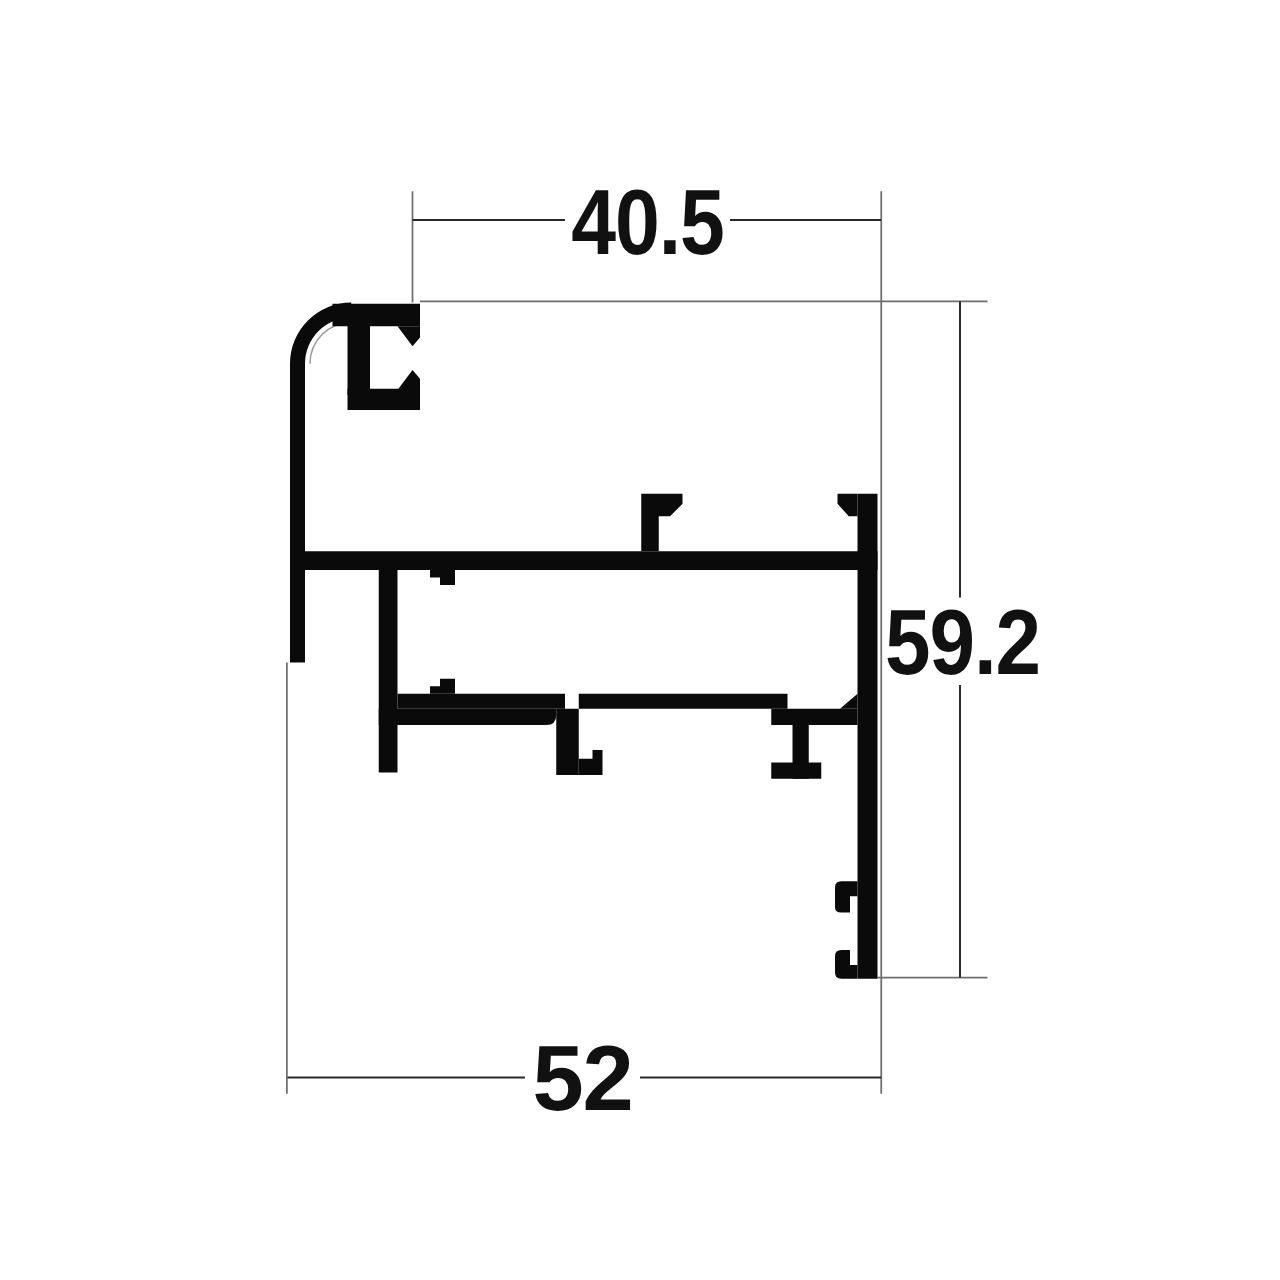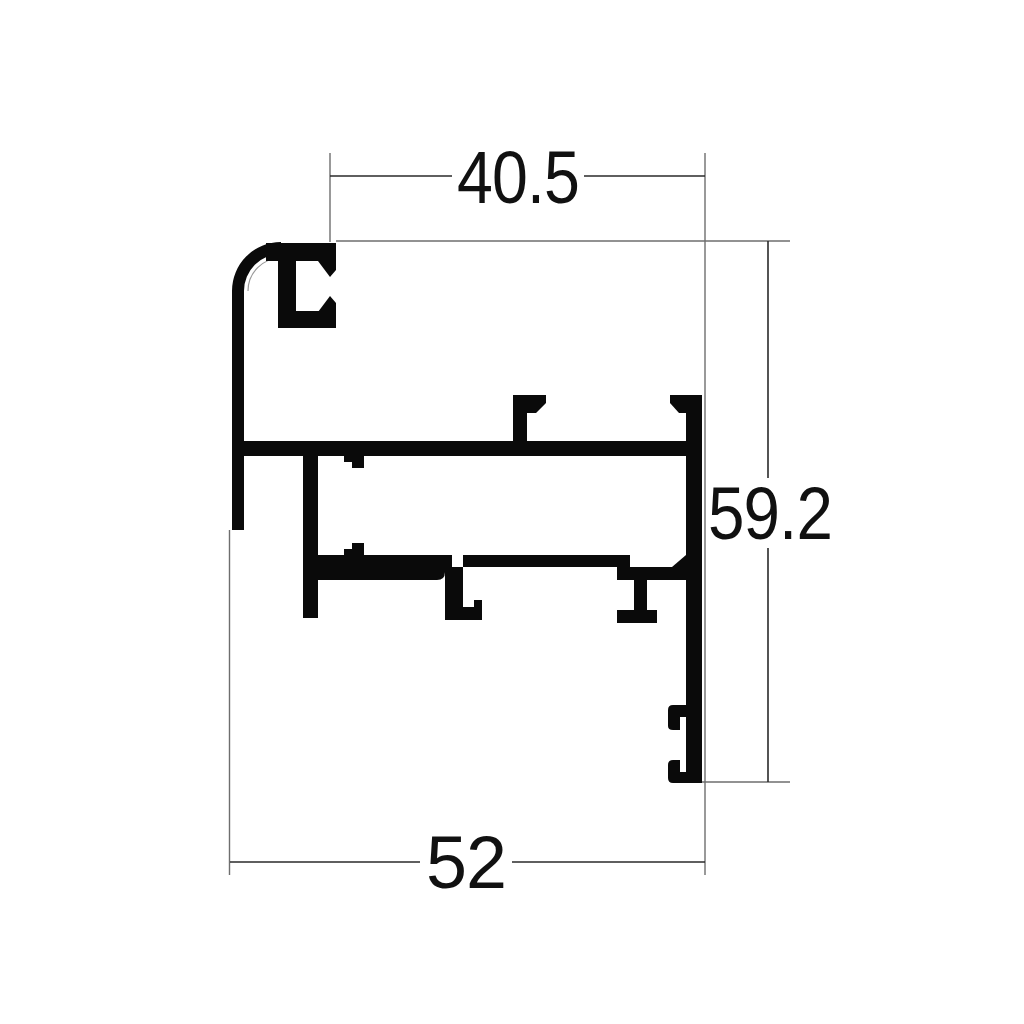--- a/index.html
+++ b/index.html
@@ -6,20 +6,21 @@
   body{
     width:1024px;height:1024px;
     background:#ffffff;
     font-family:"Liberation Sans", sans-serif;
     overflow:hidden;
   }
   .canvas{
     position:relative;
     width:1024px;height:1024px;
     background:#ffffff;
+    font-weight:bold;
   }
   svg{display:block;}
   .dim-text{
     font-family:"Liberation Sans", sans-serif;
     font-size:74px;
     letter-spacing:-1px;
   }
 </style>
 </head>
 <body>

